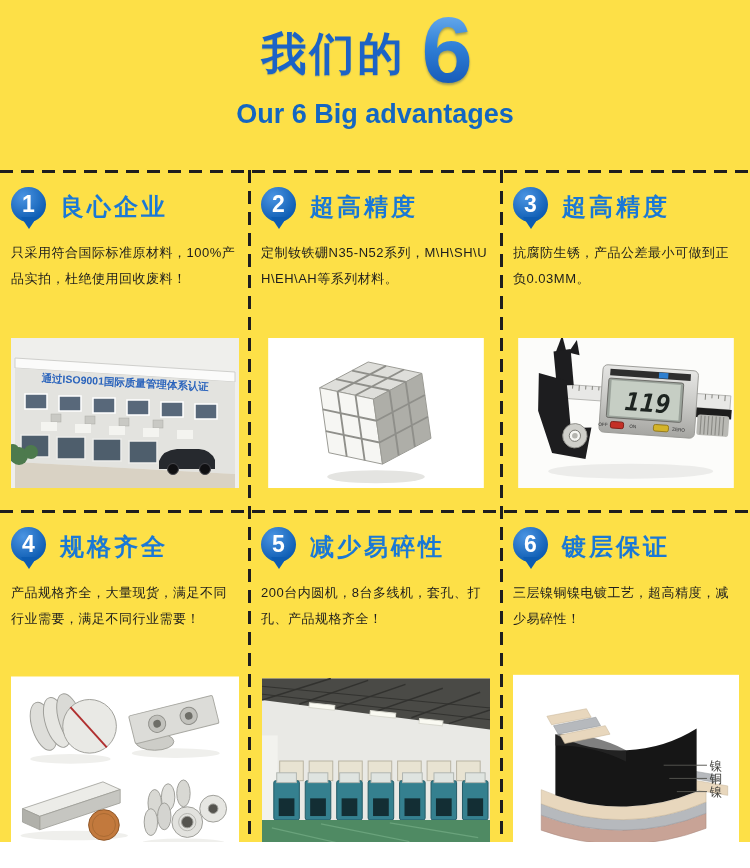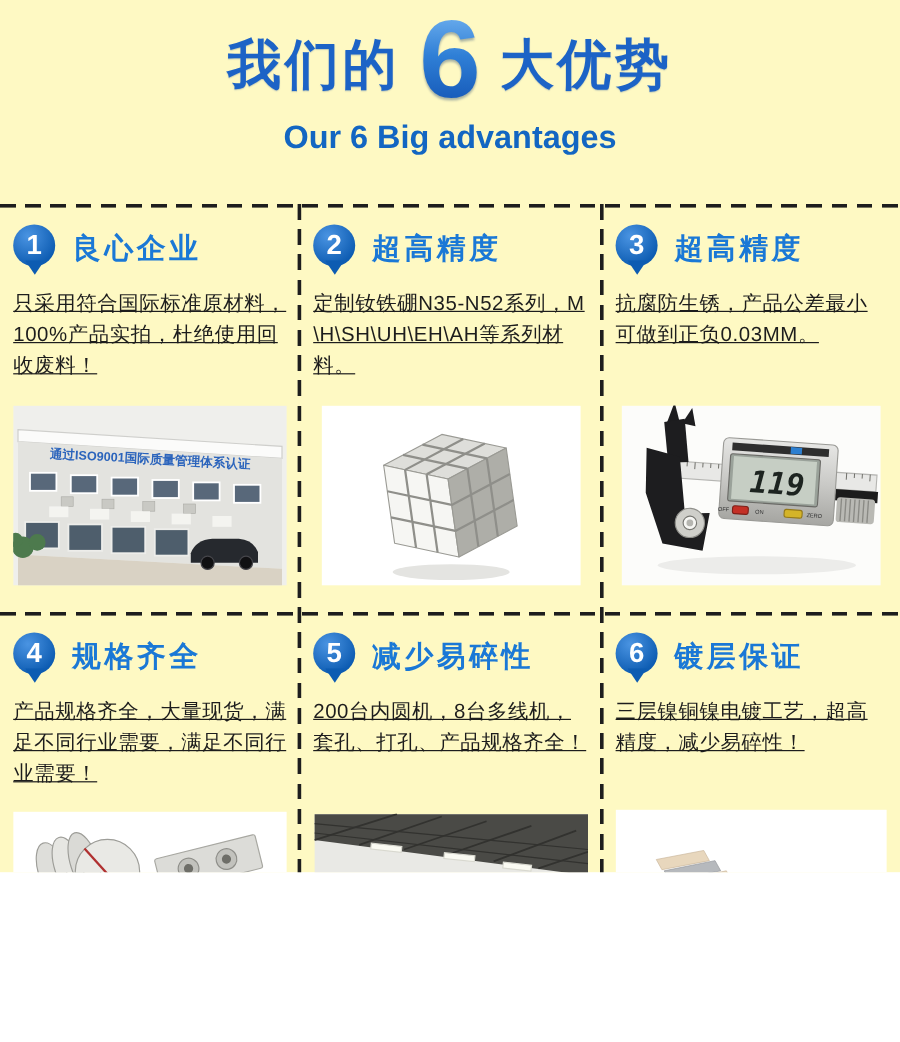--- a/index.html
+++ b/index.html
@@ -1,16 +1,16 @@
 <!DOCTYPE html>
 <html><head>
 <meta charset="utf-8">
 <style>
   html,body{margin:0;padding:0;background:#ffffff;}
-  .page{position:relative;width:750px;height:727px;overflow:hidden;background:#fef9c3;
+  .page{position:relative;width:750px;height:842px;overflow:hidden;background:#fde047;
         font-family:"Liberation Sans","DejaVu Sans",sans-serif;color:#1c1c1c;}
   
   .header{position:absolute;top:0;left:0;width:750px;height:170px;
           display:flex;flex-direction:column;align-items:center;justify-content:flex-start;}
   .title-row{display:flex;align-items:center;margin-top:14px;}
   .title-part{font-size:45px;font-weight:800;color:#1c63c6;letter-spacing:3px;
               text-shadow:0 1px 1px rgba(20,70,150,.25);}
   .big-six{font-size:92px;font-weight:800;line-height:.88;margin:0 16px;
            background:linear-gradient(180deg,#6fb0ef 0%,#2f7fd6 45%,#1254b4 100%);
            -webkit-background-clip:text;background-clip:text;color:transparent;
@@ -26,38 +26,37 @@
         display:grid;grid-template-columns:250px 252px 248px;grid-template-rows:340px 358px;}
   .cell{display:flex;flex-direction:column;padding:14px 11px 0 11px;box-sizing:border-box;overflow:hidden;}
   .cell-head{display:flex;align-items:center;gap:14px;height:46px;flex:none;}
   .pin{position:relative;width:35px;height:35px;flex:none;border-radius:50%;
        background:radial-gradient(circle at 35% 28%,#4a94e2,#0d5cb2 75%);
        color:#fff;font-weight:bold;font-size:23px;display:flex;align-items:center;justify-content:center;
        margin-top:-6px;}
   .pin::after{content:'';position:absolute;left:50%;top:30px;transform:translateX(-50%);
        border:8px solid transparent;border-top:12px solid #0d5cb2;}
   .card-title{font-size:24px;font-weight:bold;color:#1a78d6;letter-spacing:3px;}
-  .desc{margin:10px 0 0 0;font-size:17px;line-height:26px;color:#1d1d1d;
-        word-break:break-all;letter-spacing:.5px;text-decoration:underline;}
+  .desc{margin:10px 0 0 0;font-size:13px;line-height:26px;color:#1d1d1d;
+        word-break:break-all;letter-spacing:.5px;}
   .figure{margin-top:auto;display:flex;justify-content:center;flex:none;}
   .r1 .figure{margin-bottom:22px;}
   .fig4{margin-bottom:8px;} .fig5{margin-bottom:24px;} .fig6{margin-bottom:4px;}
   svg text{font-family:"Liberation Sans","DejaVu Sans",sans-serif;}
   .seg{font-family:"DejaVu Sans Mono","Liberation Mono",monospace;font-style:italic;}
 </style>
 </head>
 <body>
 
 <div class="page">
 
   <div class="header">
     <div class="title-row">
       <span class="title-part">我们的</span>
       <span class="big-six">6</span>
-      <span class="title-part">大优势</span>
     </div>
     <div class="subtitle">Our 6 Big advantages</div>
   </div>
 
   <div class="hline" style="top:170px"></div>
   <div class="hline" style="top:510px"></div>
   <div class="vline" style="left:248px"></div>
   <div class="vline" style="left:500px"></div>
 
   <div class="grid">

